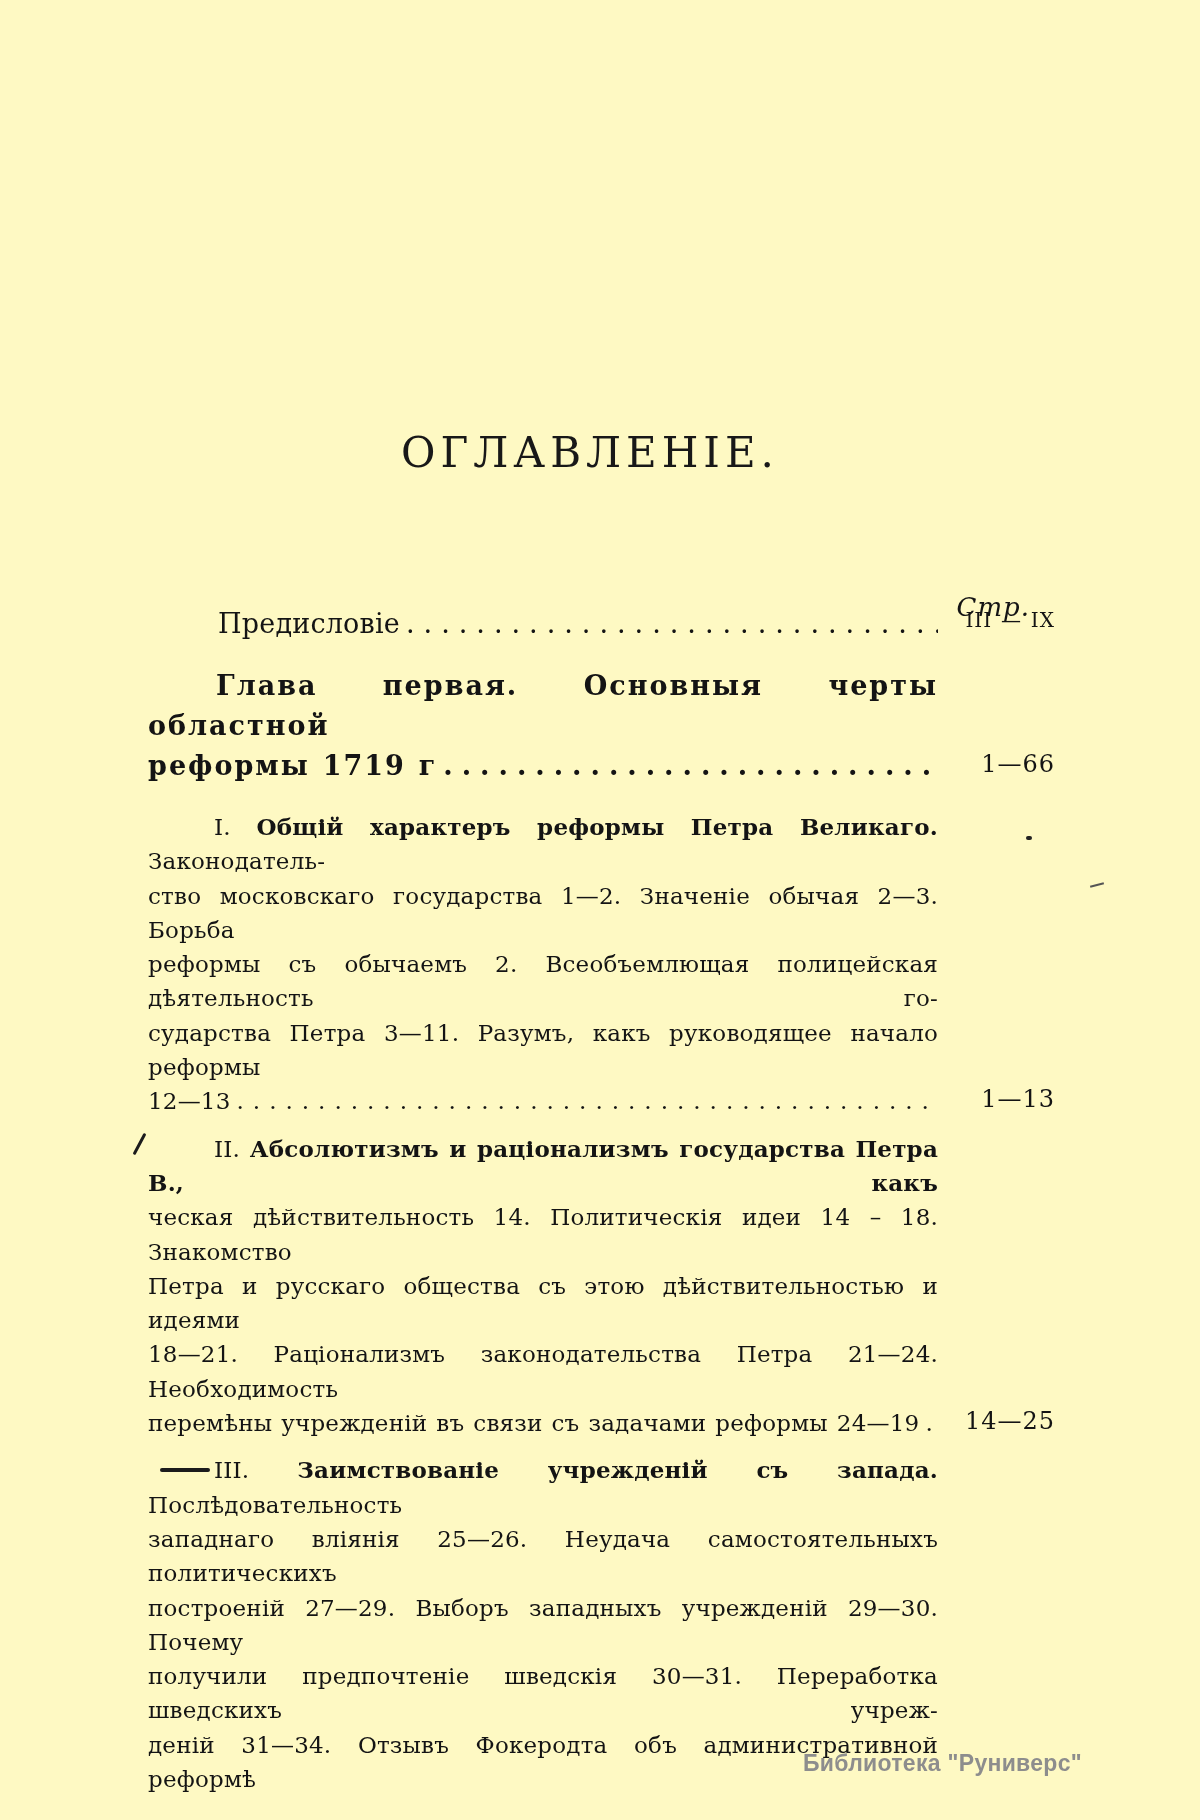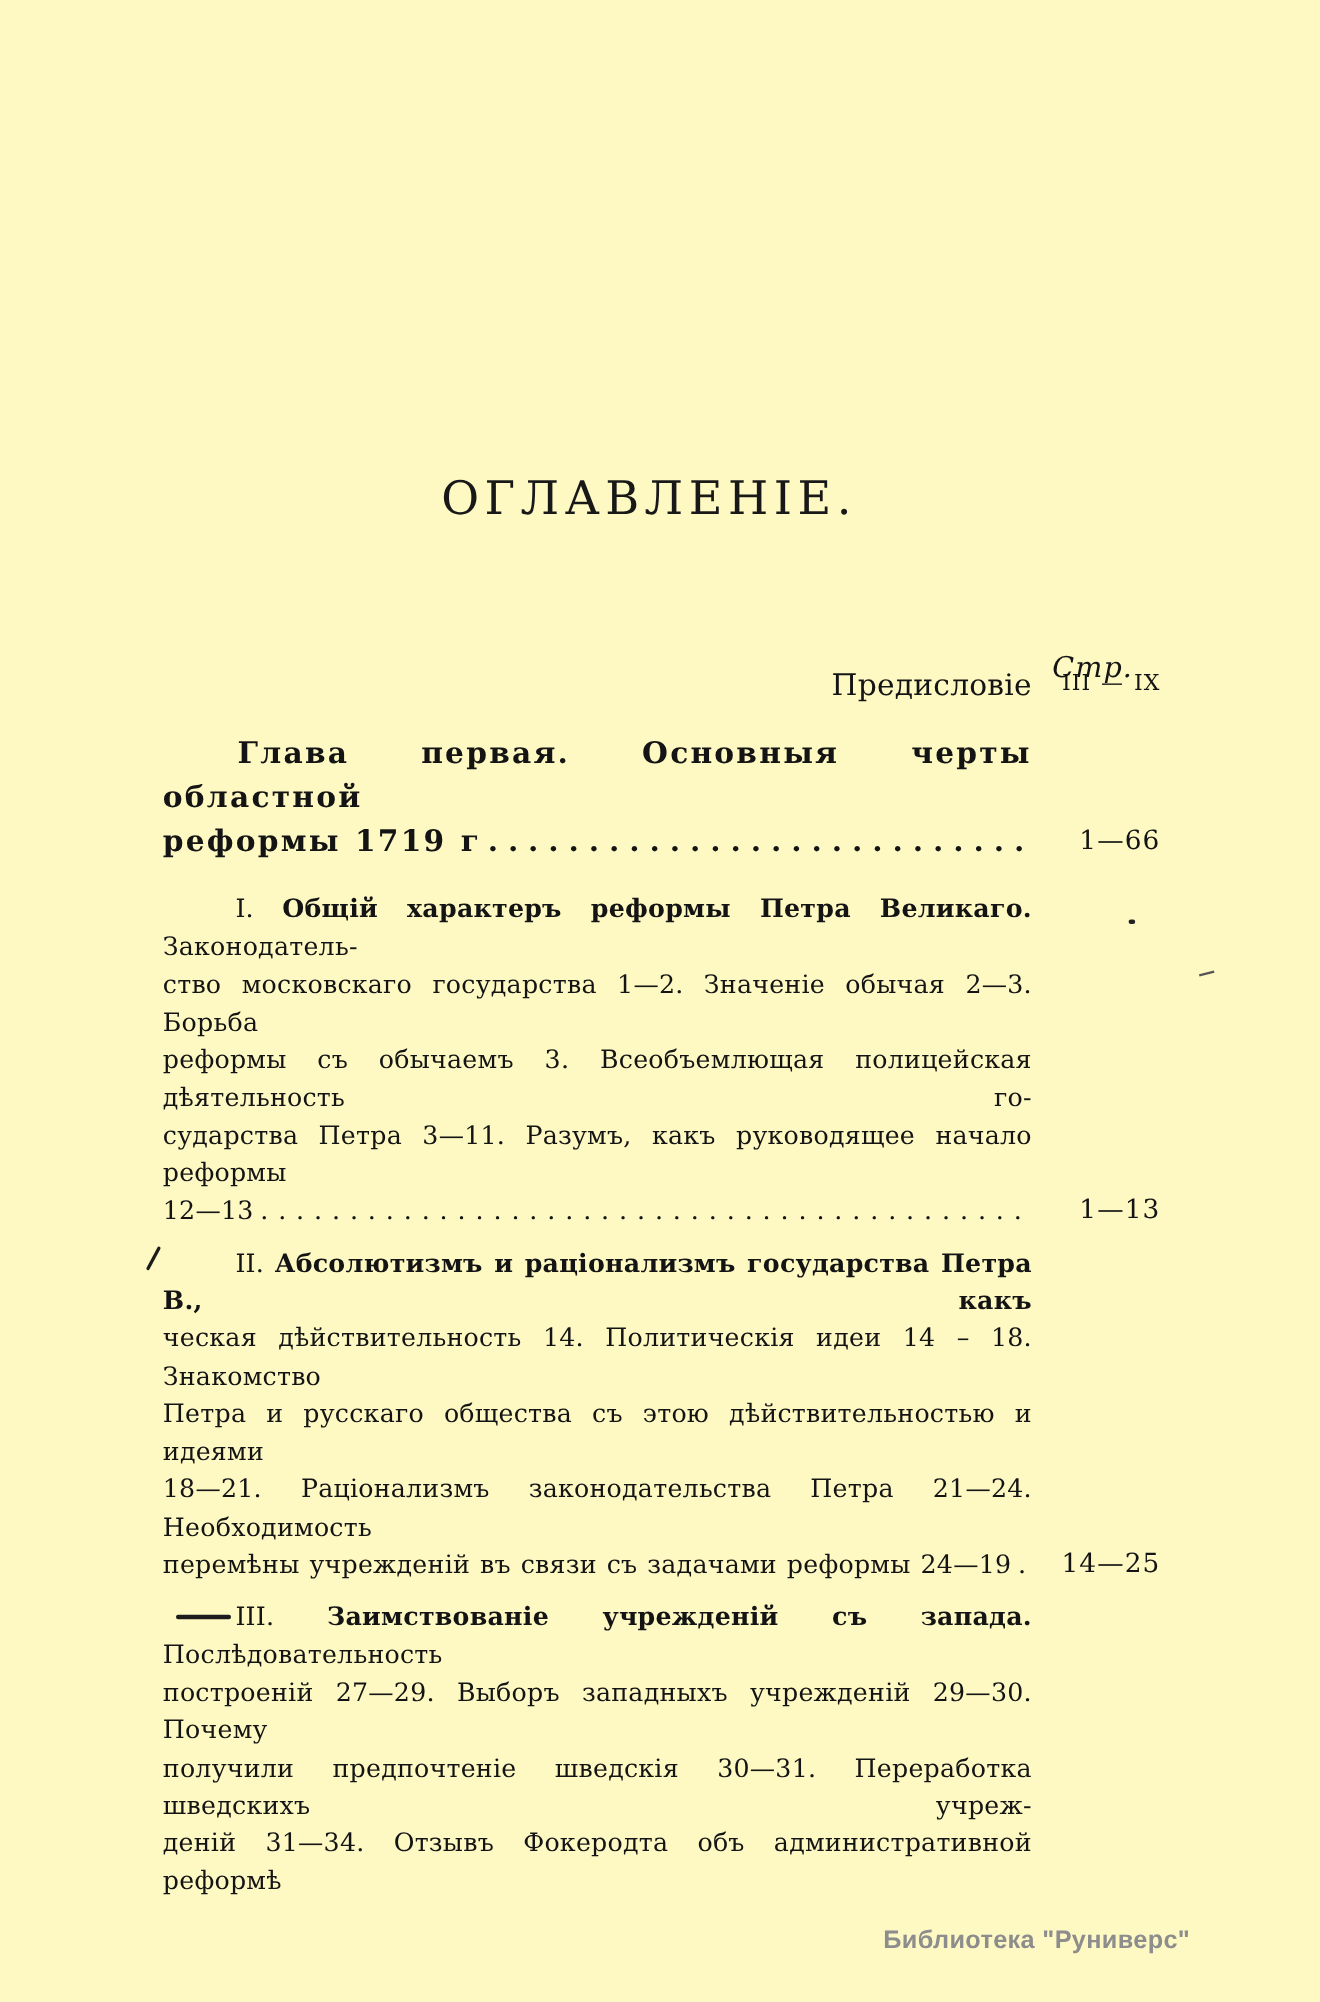--- a/index.html
+++ b/index.html
@@ -20,24 +20,23 @@
   .str-label{
     position:absolute;top:592px;right:170px;
     font-style:italic;font-size:26px;letter-spacing:1px;
   }
   .toc{
     position:absolute;left:148px;top:604px;width:790px;
     font-size:23px;line-height:34.3px;word-spacing:1.5px;letter-spacing:0.2px;
   }
   
   .preface-row{
-    position:relative;display:flex;align-items:flex-end;
+    position:relative;display:flex;align-items:center;
     padding-left:70px;height:40px;line-height:40px;
     font-size:27px;
-    flex-direction:column;
   }
   
   .chapter{position:relative;margin-top:22px;font-weight:bold;font-size:27px;line-height:40px;}
   .chapter-l1{text-indent:68px;letter-spacing:2px;text-align:justify;text-align-last:justify;}
   .chapter-l2{display:flex;align-items:baseline;letter-spacing:2px;}
   
   .entries{margin-top:24px;}
   .entry{position:relative;margin-top:13px;}
   .entry:first-child{margin-top:0;}
   .jline{text-align:justify;text-align-last:justify;}
@@ -92,21 +91,21 @@
         <span class="line-text">реформы 1719 г</span>
         <span class="dots">..........................................................................................</span>
       </div>
       <span class="pages">1—66</span>
     </div>
 
     <div class="entries" id="entries">
         <div class="entry">
           <div class="jline indent"><span class="num">I.</span> <span class="b">Общій характеръ реформы Петра Великаго.</span> <span>Законодатель-</span></div>
           <div class="jline"><span>ство московскаго государства 1—2. Значеніе обычая 2—3. Борьба</span></div>
-          <div class="jline"><span>реформы съ обычаемъ 3. Всеобъемлющая полицейская дѣятельность го-</span></div>
+          <div class="jline"><span>реформы съ обычаемъ 2. Всеобъемлющая полицейская дѣятельность го-</span></div>
           <div class="jline"><span>сударства Петра 3—11. Разумъ, какъ руководящее начало реформы</span></div>
           <div class="dotline">
             <span class="line-text">12—13</span>
             <span class="dots">..........................................................................................</span>
           </div>
           <span class="pages">1—13</span>
         </div>
         <div class="entry">
           <span class="pen pen-slash"></span>
           <div class="jline indent"><span class="num">II.</span> <span class="b">Абсолютизмъ и раціонализмъ государства Петра В., какъ</span></div>
@@ -115,20 +114,21 @@
           <div class="jline"><span>18—21. Раціонализмъ законодательства Петра 21—24. Необходимость</span></div>
           <div class="dotline">
             <span class="line-text">перемѣны учрежденій въ связи съ задачами реформы 24—19</span>
             <span class="dots">..........................................................................................</span>
           </div>
           <span class="pages">14—25</span>
         </div>
         <div class="entry">
           <span class="pen pen-dash"></span>
           <div class="jline indent"><span class="num">III.</span> <span class="b">Заимствованіе учрежденій съ запада.</span> <span>Послѣдовательность</span></div>
+          <div class="jline"><span>западнаго вліянія 25—26. Неудача самостоятельныхъ политическихъ</span></div>
           <div class="jline"><span>построеній 27—29. Выборъ западныхъ учрежденій 29—30. Почему</span></div>
           <div class="jline"><span>получили предпочтеніе шведскія 30—31. Переработка шведскихъ учреж-</span></div>
           <div class="jline"><span>деній 31—34. Отзывъ Фокеродта объ административной реформѣ</span></div>
         </div>
       </div>
 
   </div>
 
   <div class="ink-dot"></div>
   <div class="ink-tick"></div>

